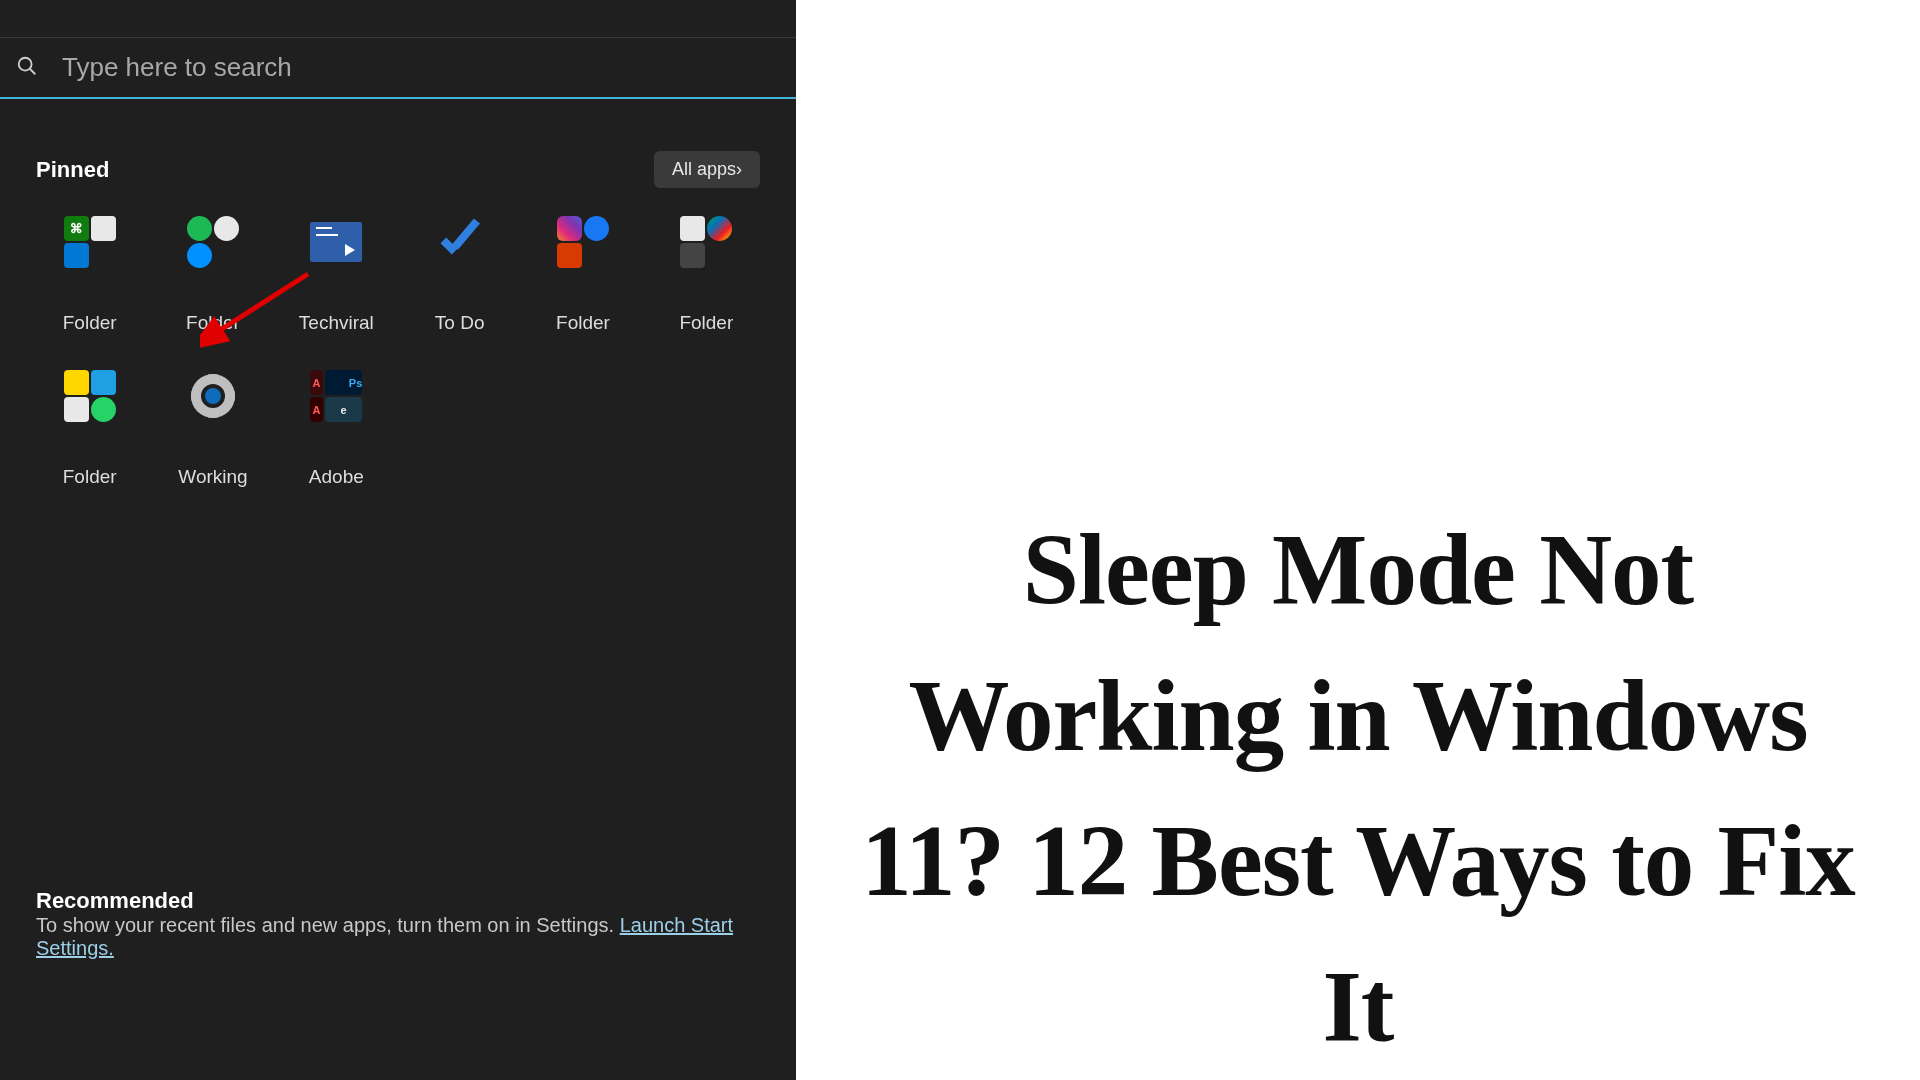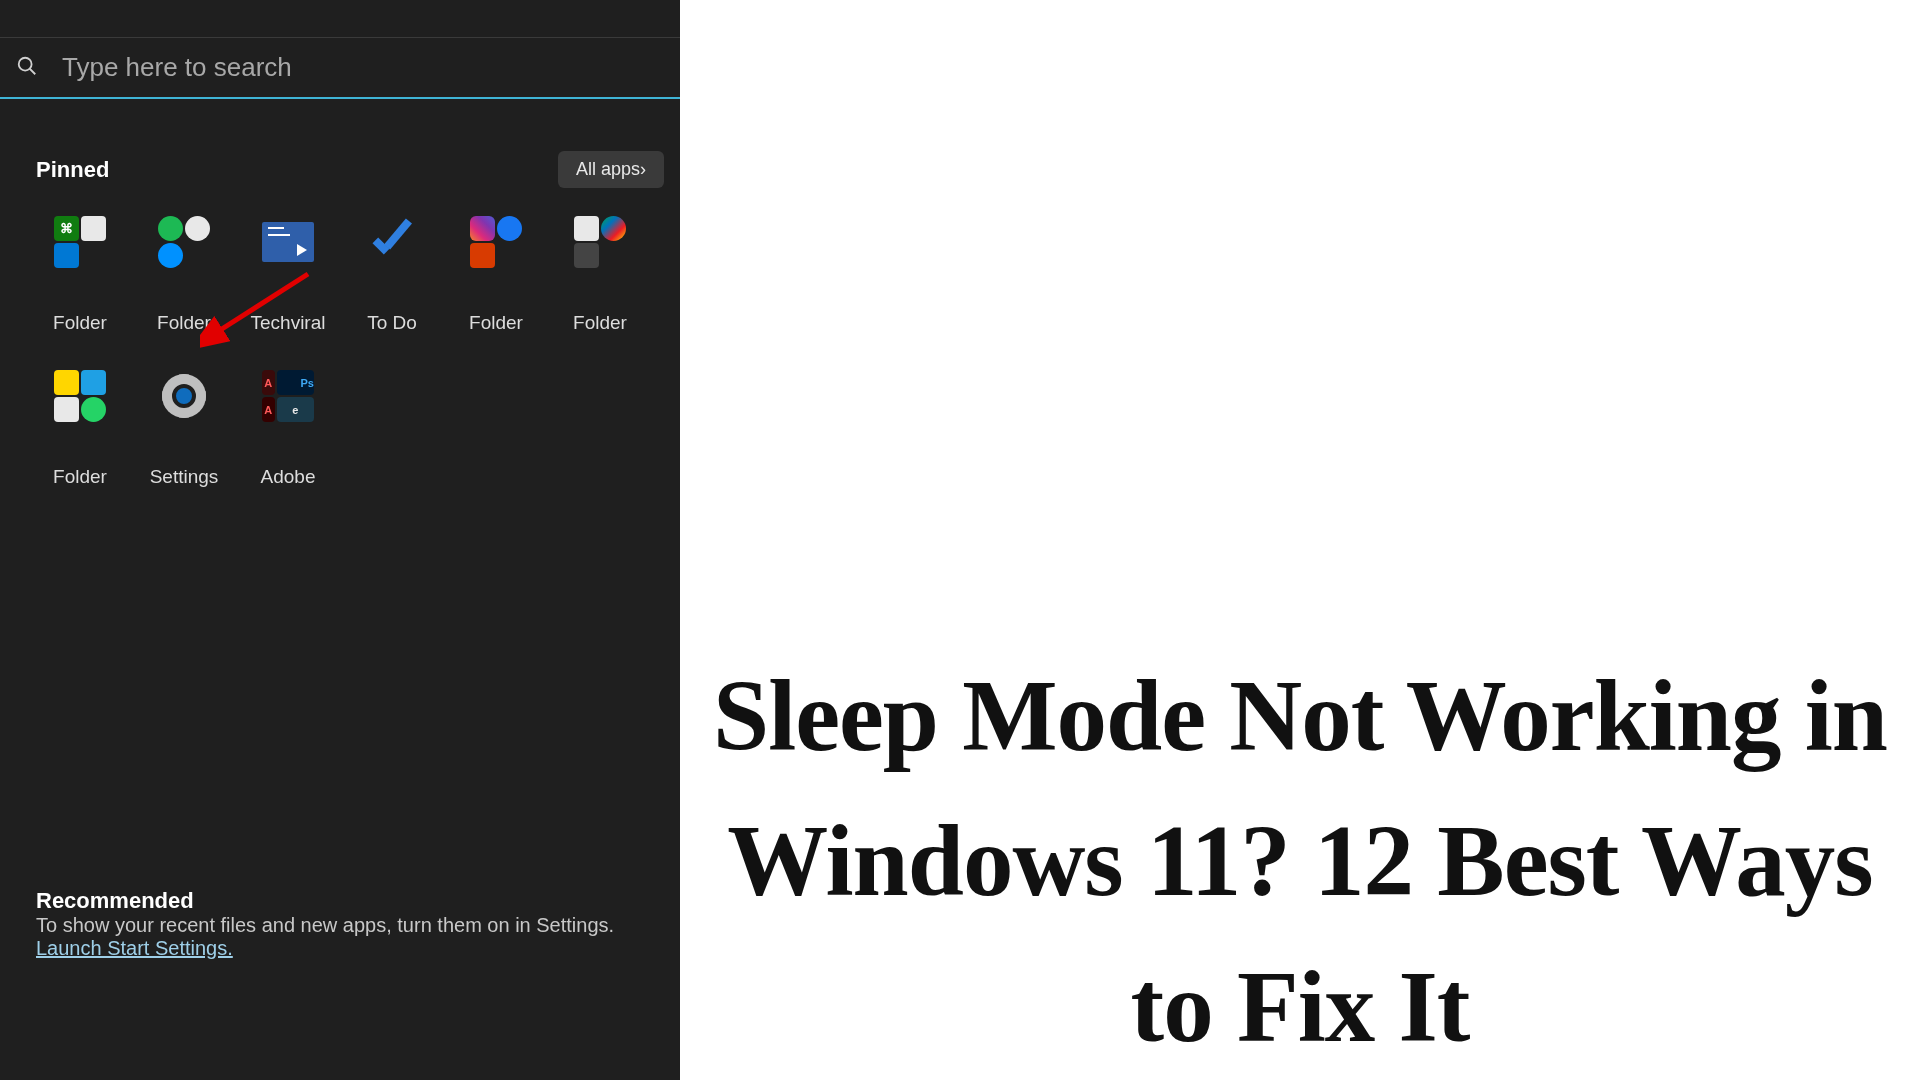--- a/index.html
+++ b/index.html
@@ -8,21 +8,21 @@
   box-sizing: border-box;
 }
 body {
   width: 1920px;
   height: 1080px;
   display: flex;
   font-family: "Segoe UI", Arial, sans-serif;
   overflow: hidden;
 }
 .left-panel {
-  width: 680px;
+  width: 796px;
   height: 100%;
   background: #1f1f1f;
   color: #e8e8e8;
   display: flex;
   flex-direction: column;
   position: relative;
 }
 .top-divider {
   width: 100%;
   height: 38px;
@@ -50,21 +50,21 @@
   font-weight: 400;
   width: 100%;
 }
 .search-input::placeholder {
   color: #a8a8a8;
 }
 .pinned-header {
   display: flex;
   align-items: center;
   justify-content: space-between;
-  padding: 52px 16px 8px 36px;
+  padding: 52px 36px 8px 36px;
 }
 .pinned-title {
   font-size: 22px;
   font-weight: 600;
   color: #fff;
 }
 .all-apps-btn {
   display: flex;
   align-items: center;
   background: #3a3a3a;
@@ -296,21 +296,21 @@
     </div>
 
     <div class="app-tile">
       <div class="app-icon">
         <div class="gear">
             <div class="gear-outer">
               <div class="gear-inner"></div>
             </div>
           </div>
       </div>
-      <span class="app-label">Settings</span>
+      <span class="app-label">Working</span>
     </div>
 
     <div class="app-tile">
       <div class="app-icon">
         <div class="folder-quad adobe-quad">
           <div class="fq q-ad1">A</div>
             <div class="fq q-ad2">Ps</div>
           <div class="fq q-ad3">A</div>
             <div class="fq q-ad4">e</div>
         </div>

